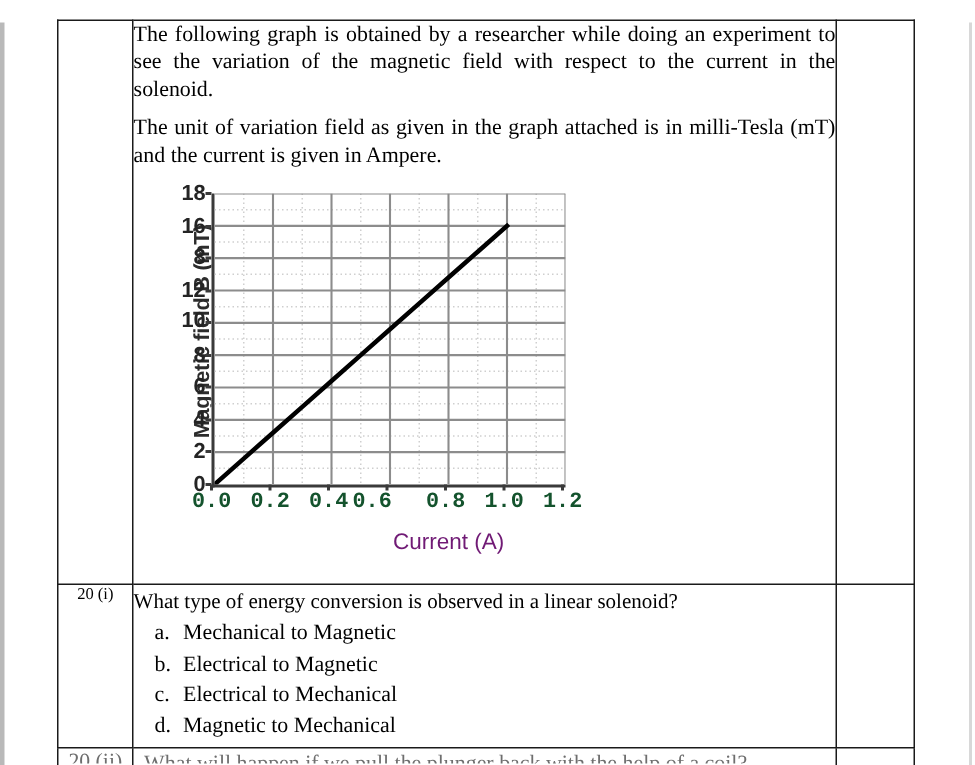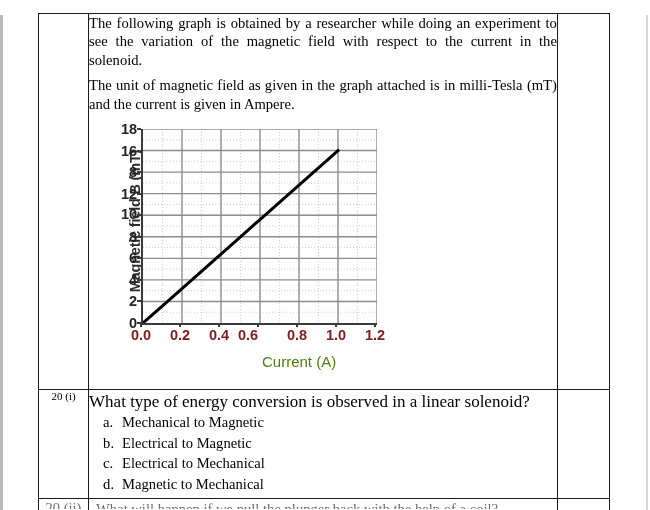--- a/index.html
+++ b/index.html
@@ -111,21 +111,21 @@
   }
 
   .x-axis-title {
     position: absolute;
     left: 50px;
     top: 232px;
     width: 320px;
     text-align: center;
     font-family: "Liberation Sans", sans-serif;
     font-size: 15px;
-    color: #4d7c0f;
+    color: #701a75;
   }
 
   .plot-area {
     position: absolute;
     left: 52px;
     top: 8px;
     width: 234px;
     height: 194px;
     border-left: 2px solid #3a3a3a;
     border-bottom: 2px solid #3a3a3a;
@@ -167,29 +167,29 @@
     top: 206px;
     width: 360px;
     height: 22px;
   }
   .xtick-labels span {
     position: absolute;
     top: 0px;
     width: 48px;
     margin-left: -24px;
     text-align: center;
-    font-family: Liberation Sans, sans-serif;
+    font-family: Liberation Mono, monospace;
     font-size: 14.5px;
     font-weight: bold;
-    color: #7f1d1d;
+    color: #14532d;
   }
 
   
   .mcq-question {
-    font-size: 17px;
+    font-size: 14px;
     line-height: 18px;
     margin: 3px 0 1px 0;
   }
   .mcq-list {
     list-style: none;
     margin: 0;
     padding: 0 0 4px 0;
   }
   .mcq-list li {
     font-size: 14.6px;
@@ -240,21 +240,21 @@
     </colgroup>
     <tbody>
 
       <tr>
         <td class="qno-cell"></td>
 
         <td class="body-cell">
 
           <p class="stem-para">The following graph is obtained by a researcher while doing an experiment to see the variation of the magnetic field with respect to the current in the solenoid.</p>
 
-          <p class="stem-para second">The unit of magnetic field as given in the graph attached is in milli-Tesla (mT) and the current is given in Ampere.</p>
+          <p class="stem-para second">The unit of variation field as given in the graph attached is in milli-Tesla (mT) and the current is given in Ampere.</p>
 
           <div class="figure-wrap">
             <div class="chart">
 
               <div class="y-axis-title">Magnetic field B (mT)</div>
 
               <div class="ytick-labels" id="ytick-labels">
                   <span style="top: 202px;">0</span>
                   <div style="position: absolute; left: 48px; top: 201px; width: 4px; height: 2px; background: rgb(58, 58, 58);"></div>
                   <span style="top: 180.444px;">2</span>

